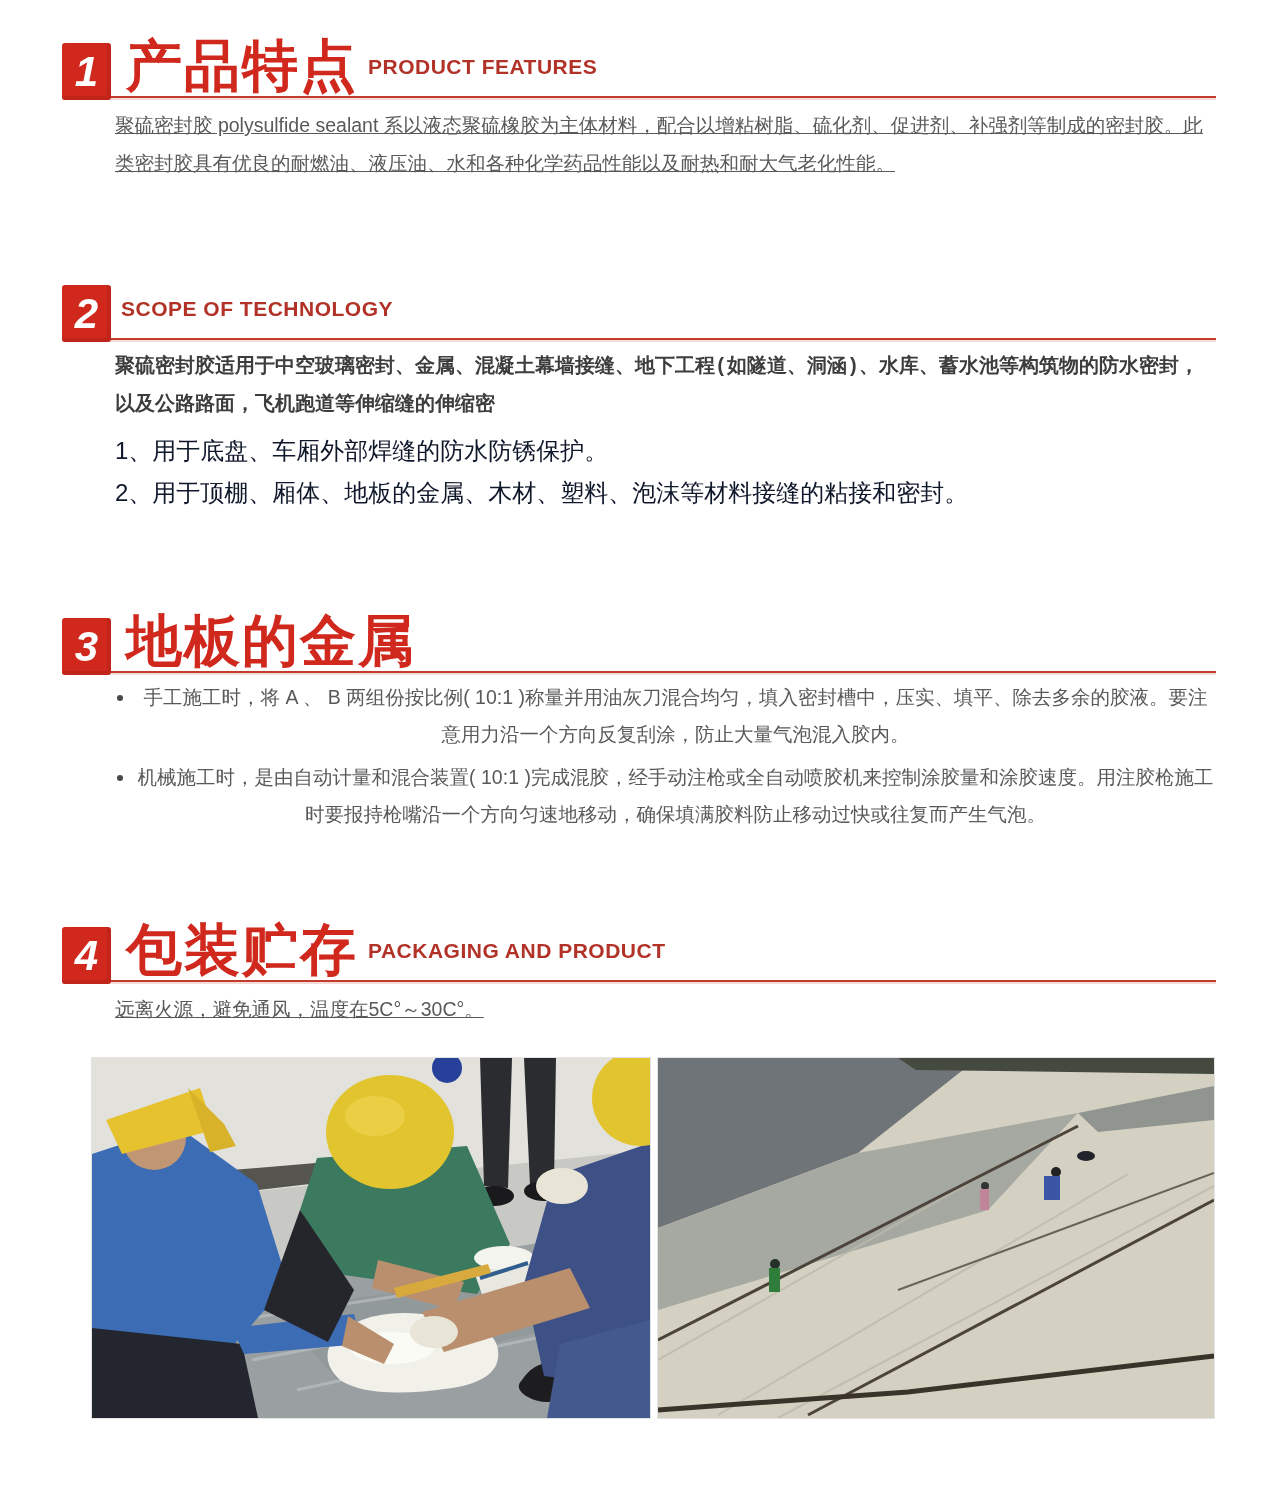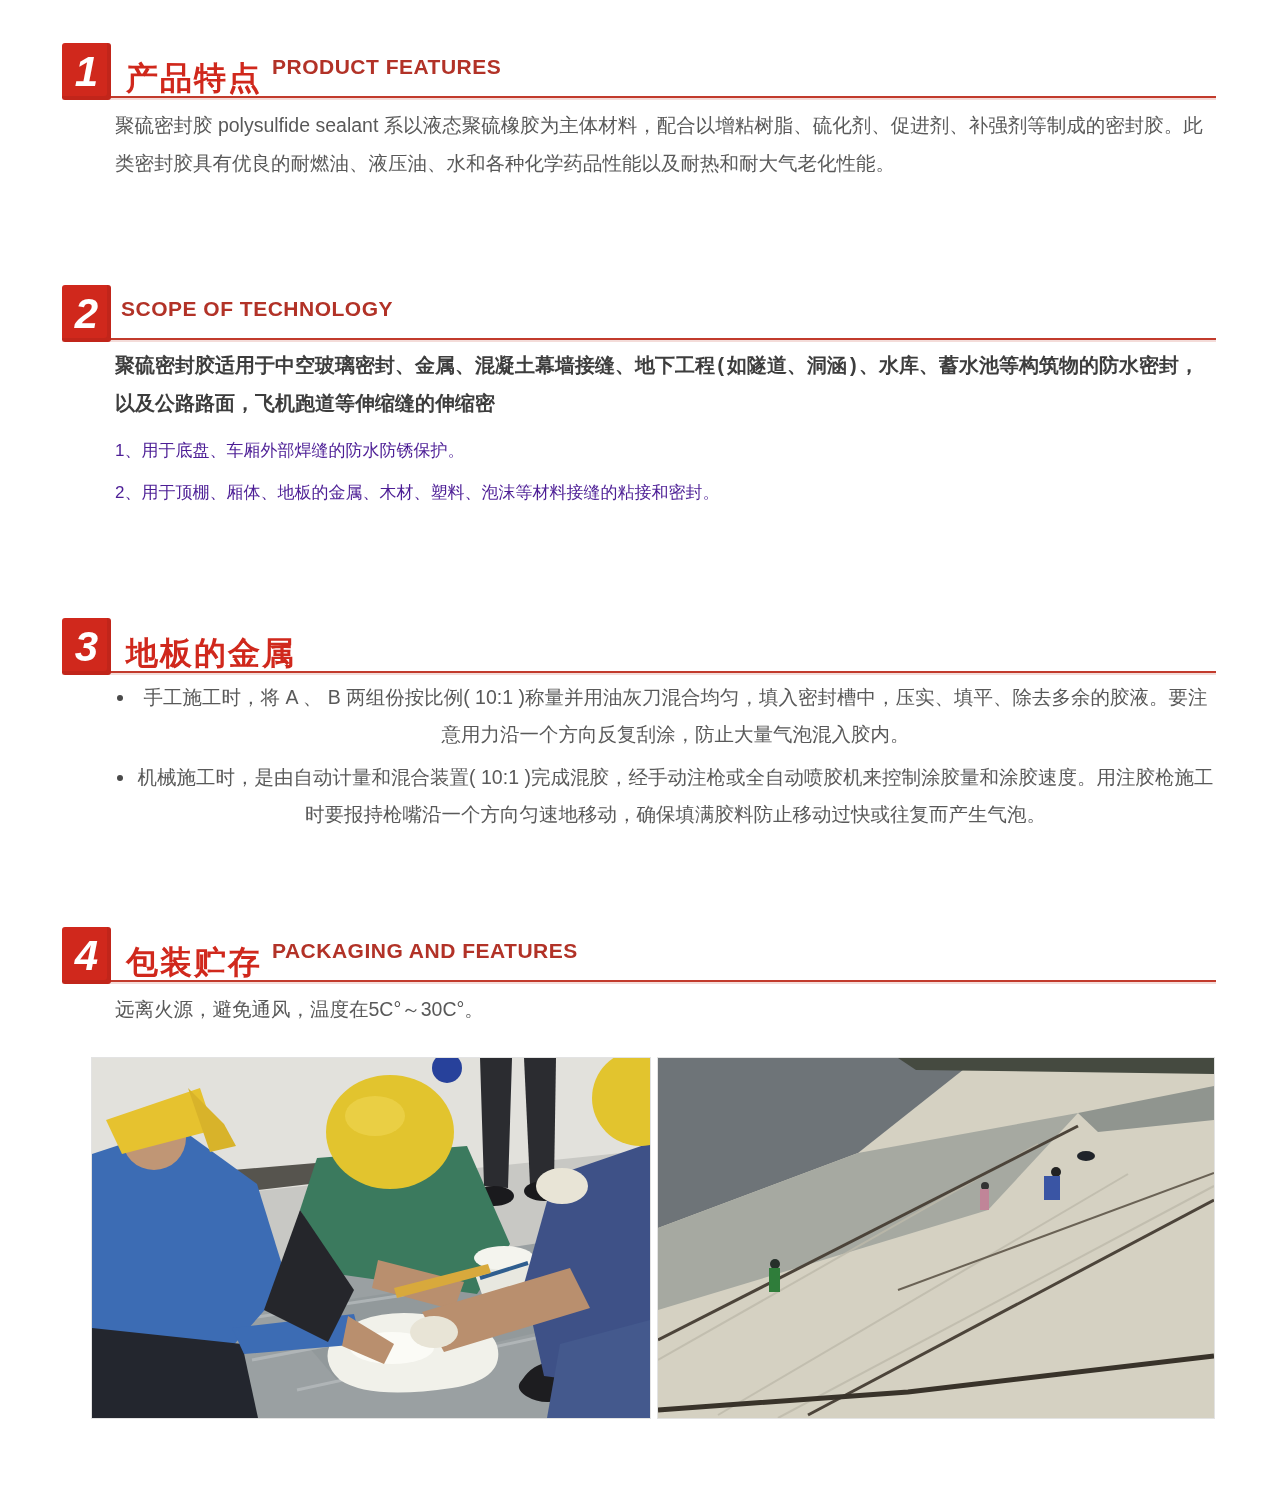--- a/index.html
+++ b/index.html
@@ -29,21 +29,21 @@
     color:#ffffff;
     font-size:42px;
     font-weight:bold;
     font-style:italic;
     display:flex;align-items:center;justify-content:center;
     margin-bottom:-4px;
     box-shadow:inset -4px -4px 0 rgba(0,0,0,0.07);
     flex:0 0 auto;
   }
   .title-zh{
-    font-size:32px;
+    font-size:56px;
     font-weight:bold;
     color:#d0281c;
     letter-spacing:2px;
     line-height:1;
     margin-left:15px;
     padding-bottom:2px;
     white-space:nowrap;
   }
   .title-en{
     font-size:21px;
@@ -54,34 +54,35 @@
     padding-bottom:17px;
     white-space:nowrap;
   }
 
   
   .para{
     font-size:19.5px;
     color:#595959;
     line-height:38px;
     margin:8px 0 0 53px;
+    text-decoration:underline;
   }
   .lead{
     font-size:20px;
     font-weight:bold;
     color:#3d3d3d;
     line-height:38px;
     margin:8px 0 0 53px;
     font-family:Liberation Mono, monospace;
   }
   .num-list{margin:10px 0 0 53px;padding:0;}
   .num-item{
     list-style:none;
-    font-size:17px;
-    color:#4c1d95;
+    font-size:24px;
+    color:#0f172a;
     line-height:34px;
     margin-top:8px;
   }
   .num-item:first-child{margin-top:0;}
   .bullets{margin:6px 0 0 53px;padding:0;}
   .bullet-item{
     list-style:none;
     position:relative;
     padding-left:20px;
     font-size:19.5px;
@@ -163,21 +164,21 @@
         <li class="bullet-item">机械施工时，是由自动计量和混合装置( 10:1 )完成混胶，经手动注枪或全自动喷胶机来控制涂胶量和涂胶速度。用注胶枪施工时要报持枪嘴沿一个方向匀速地移动，确保填满胶料防止移动过快或往复而产生气泡。</li>
       </ul>
     </section>
 
     <section class="sec-4">
       <div class="sec-header">
         <div class="badge">
           <span>4</span>
         </div>
         <span class="title-zh">包装贮存</span>
-        <span class="title-en">PACKAGING AND FEATURES</span>
+        <span class="title-en">PACKAGING AND PRODUCT</span>
       </div>
       <p class="para">远离火源，避免通风，温度在5C°～30C°。</p>
     </section>
 
     <div class="photos">
 
       <figure class="photo">
         <svg width="558" height="360" viewBox="0 0 558 360" preserveAspectRatio="none">
           <rect width="558" height="360" fill="#c8c8c4"></rect>
           <polygon points="0,0 558,0 558,92 0,150" fill="#e2e1dc"></polygon>

